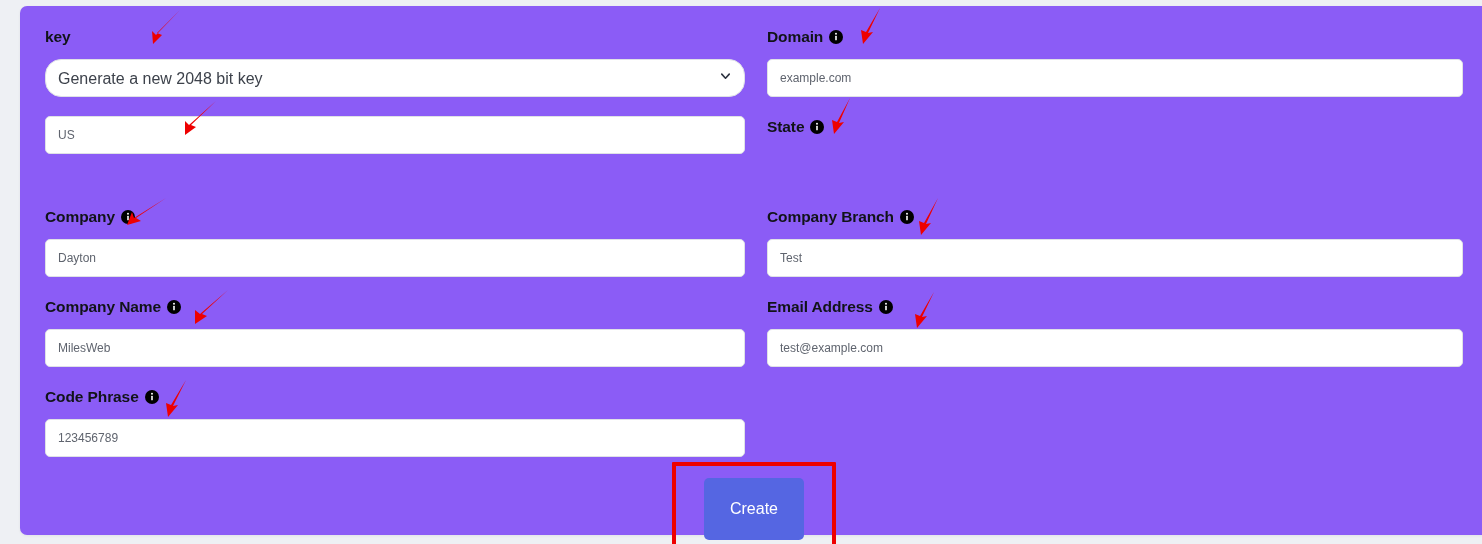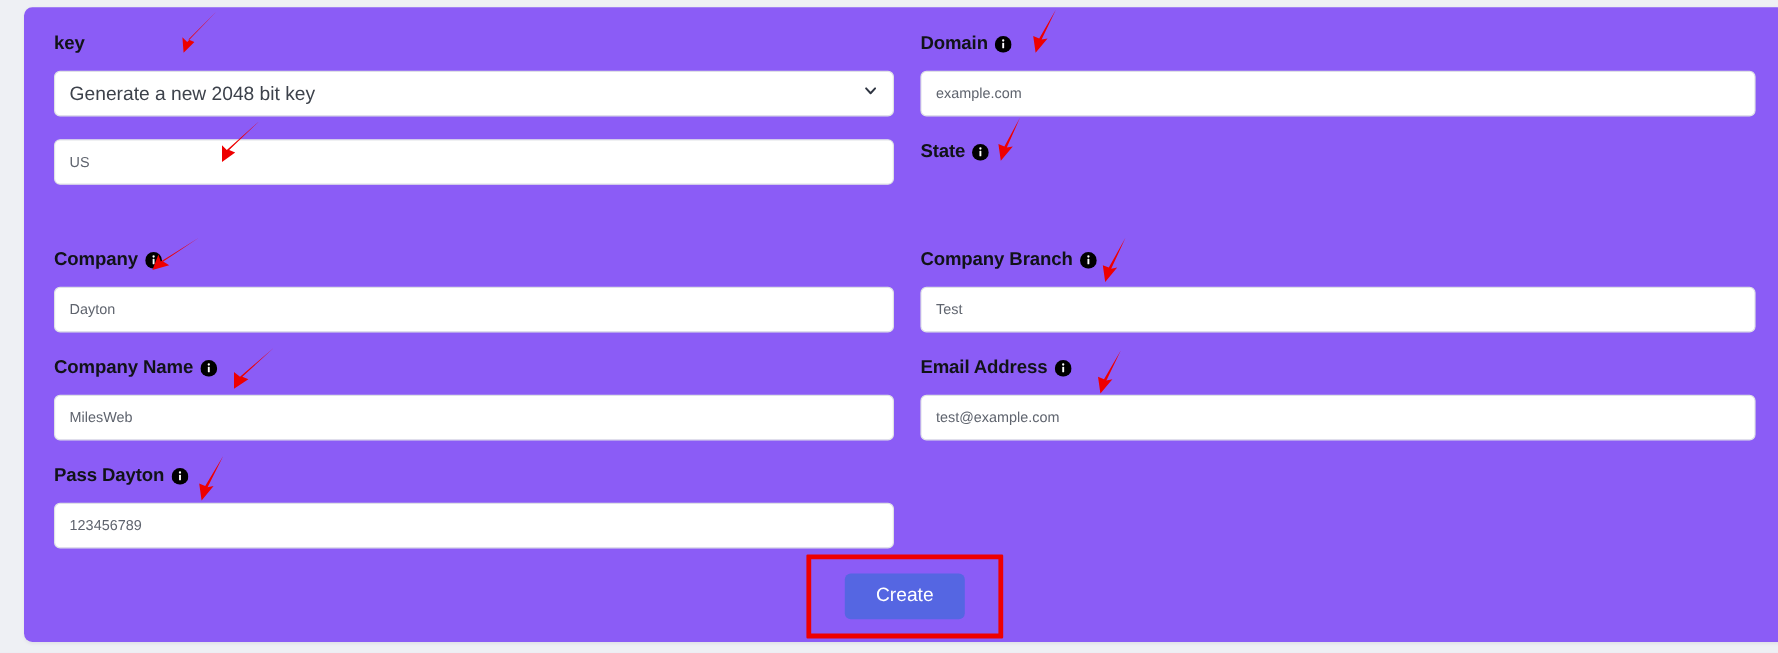--- a/index.html
+++ b/index.html
@@ -95,21 +95,21 @@
     color: #5f646e;
     outline: none;
   }
   .text-input::placeholder { color: #5f646e; }
 
   .select-wrap { position: relative; width: 100%; height: 38px; }
   .select-input {
     width: 100%;
     height: 38px;
     border: 1px solid #dfe1e6;
-    border-radius: 5px;
+    border-radius: 16px;
     background: #fff;
     padding: 0 34px 0 12px;
     font-family: "Liberation Sans", sans-serif;
     font-size: 16px;
     color: #3d424b;
     outline: none;
     appearance: none;
     -webkit-appearance: none;
     cursor: pointer;
     text-overflow: ellipsis;
@@ -141,21 +141,21 @@
   }
   .create-button {
     display: inline-block;
     background: #5566e2;
     color: #ffffff;
     border: none;
     border-radius: 5px;
     font-family: "Liberation Sans", sans-serif;
     font-size: 16px;
     font-weight: 400;
-    padding: 10px 26px;
+    padding: 22px 26px;
     cursor: pointer;
     line-height: 18px;
   }
 
   
   .arrow {
     position: absolute;
     pointer-events: none;
     z-index: 20;
   }
@@ -278,21 +278,21 @@
               </svg>
           </span>
         </div>
         <div class="control">
           <input class="text-input" type="text" value="test@example.com" style="">
         </div>
       </div>
 
       <div class="field">
         <div class="field-label">
-          <span>Pass Dayton</span>
+          <span>Code Phrase</span>
           <span class="info-icon">
             <svg width="14" height="14" viewBox="0 0 16 16">
                 <circle cx="8" cy="8" r="8" fill="#000"></circle>
                 <rect x="7.1" y="6.5" width="1.8" height="5.2" rx="0.6" fill="#fff"></rect>
                 <circle cx="8" cy="4.3" r="1.1" fill="#fff"></circle>
               </svg>
           </span>
         </div>
         <div class="control">
           <input class="text-input" type="text" value="123456789" style="">

